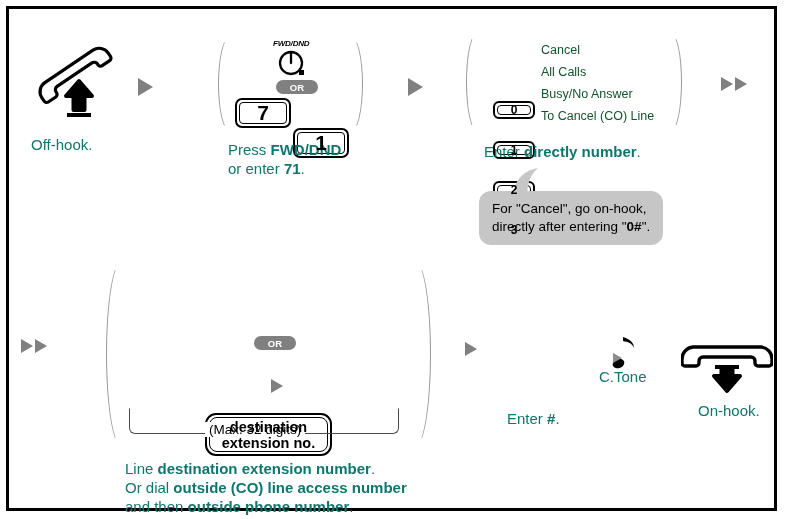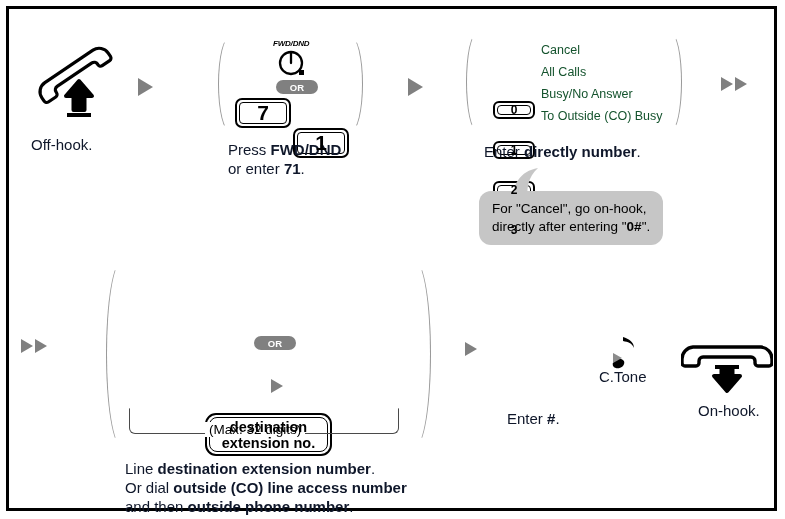--- a/index.html
+++ b/index.html
@@ -28,21 +28,21 @@
     position: absolute;
     left: 0; top: 0;
     width: 100%;
     height: 100%;
   }
   .node { position: absolute; }
 
   
   .cap {
     font-size: 15px;
-    color: #0f172a;
+    color: #0f766e;
     line-height: 19px;
     white-space: nowrap;
   }
   .cap b { font-weight: bold; }
   .small-label {
     font-size: 12.5px;
     color: #14532d;
     white-space: nowrap;
   }
   .tiny-label {
@@ -242,21 +242,21 @@
     <div class="node small-label" style="left:532px; top:56px;">All Calls</div>
 
     <div class="node keycap key-sm" style="left:484px; top:76px;">
       <span>2</span>
     </div>
     <div class="node small-label" style="left:532px; top:78px;">Busy/No Answer</div>
 
     <div class="node keycap key-sm" style="left:484px; top:98px;">
       <span>3</span>
     </div>
-    <div class="node small-label" style="left:532px; top:100px;">To Outside (CO) Busy</div>
+    <div class="node small-label" style="left:532px; top:100px;">To Cancel (CO) Line</div>
 
     <div class="node cap" style="left:475px; top:133px;">
       <span>Enter </span><b>directly number</b><span>.</span>
     </div>
 
     <div class="node tri-pair" style="left:712px; top:68px;">
       <div class="tri-sm"></div>
       <div class="tri-sm"></div>
     </div>
 

